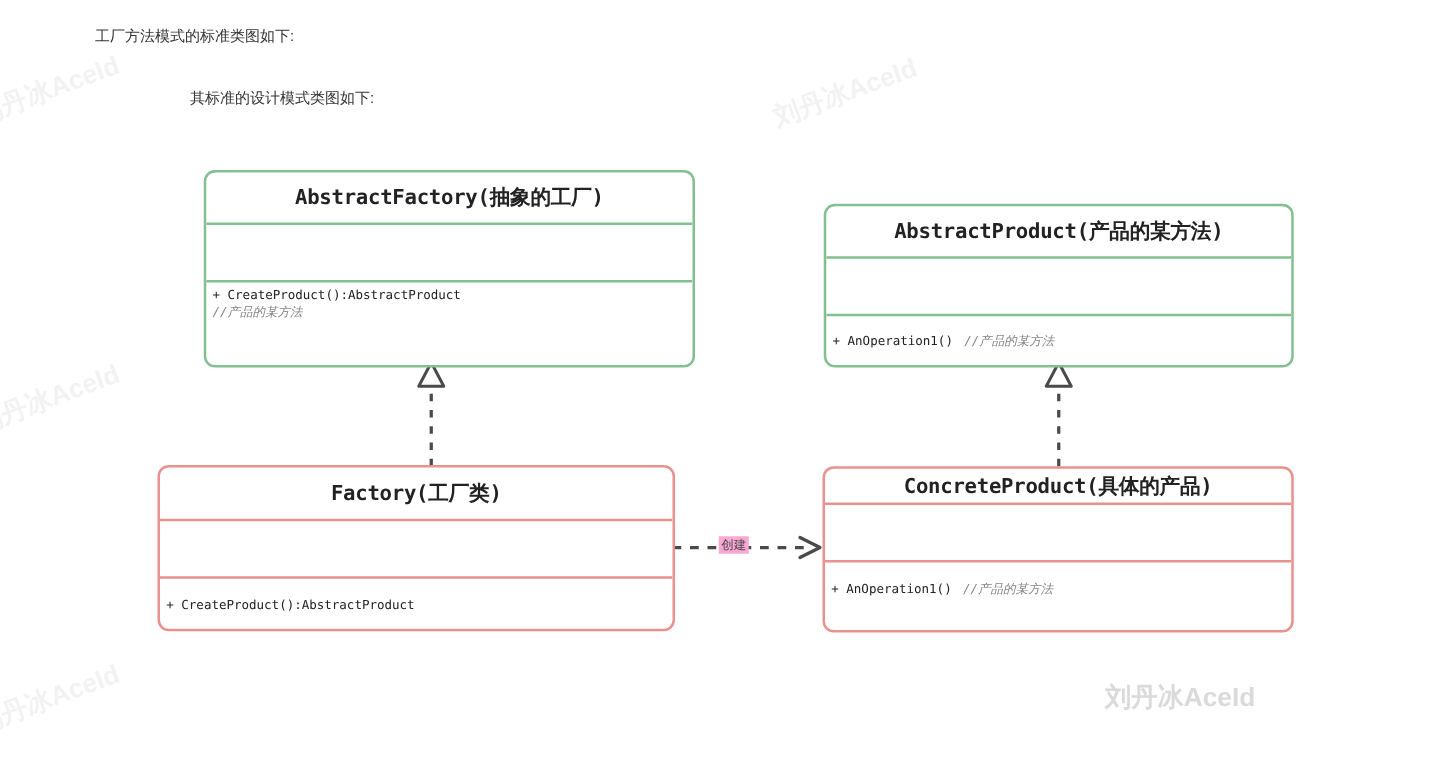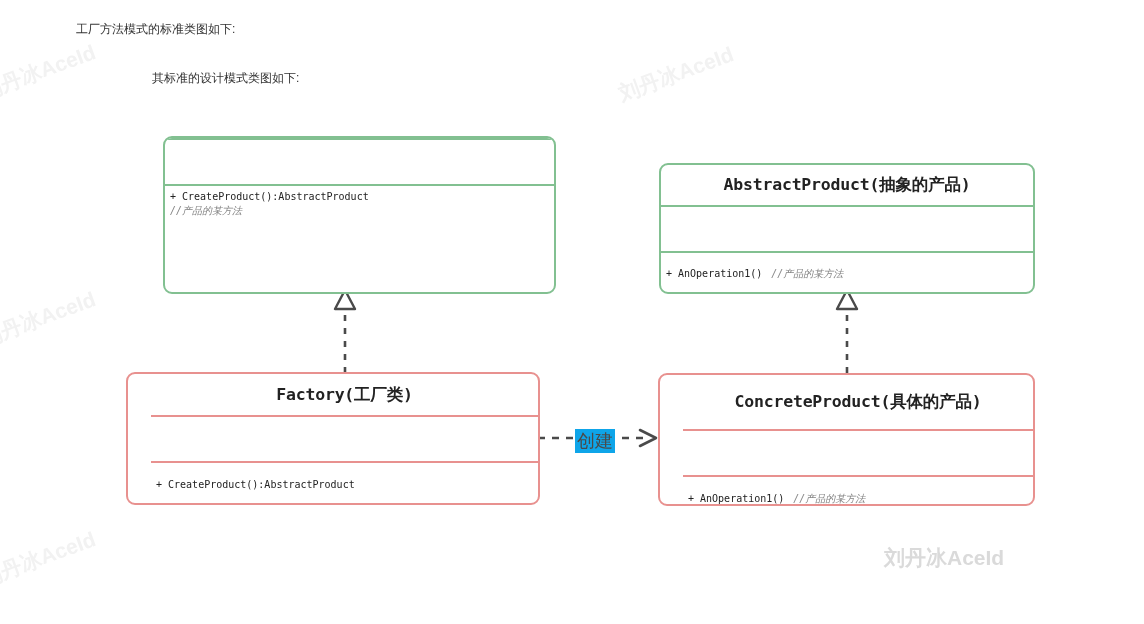--- a/index.html
+++ b/index.html
@@ -58,21 +58,21 @@
 
   
   .uml-box {
     position: absolute;
     box-sizing: border-box;
     border: 2px solid #82c091;
     border-radius: 9px;
     background: #ffffff;
     overflow: hidden;
   }
-  .uml-box.red { border-color: #e8918f; padding-left: 23px; }
+  .uml-box.red { border-color: #e8918f; }
 
   .uml-title {
     box-sizing: border-box;
     width: 100%;
     text-align: center;
     font-family: "DejaVu Sans Mono", "Liberation Mono", monospace;
     font-weight: bold;
     font-size: 16.5px;
     color: #222222;
     letter-spacing: -0.2px;
@@ -106,23 +106,23 @@
   }
   .mline { display: block; }
 
   
   .conn {
     position: absolute;
     overflow: visible;
   }
   .edge-label {
     position: absolute;
-    font-size: 18px;
+    font-size: 10px;
     color: #4a4a4a;
-    background: #0ea5e9;
+    background: #f9a8d4;
     padding: 0 2px;
     white-space: nowrap;
     font-family: "Liberation Sans", "DejaVu Sans", sans-serif;
   }
 </style>
 </head>
 <body>
 
 <div id="page">
 
@@ -145,52 +145,53 @@
     <polygon points="45,4 35,23 55,23" fill="#ffffff" stroke="#4a4a4a" stroke-width="2.4" stroke-linejoin="round"></polygon>
   </svg>
 
   <svg class="conn" style="left:536px; top:424px;" width="128" height="30" viewBox="0 0 128 30">
     <line x1="2" y1="14" x2="108" y2="14" stroke="#4a4a4a" stroke-width="2.6" stroke-dasharray="7,7"></line>
     <polyline points="104,6 120,14 104,22" fill="none" stroke="#4a4a4a" stroke-width="2.6" stroke-linecap="round" stroke-linejoin="round"></polyline>
   </svg>
   <div class="edge-label" style="left:575px; top:429px;">创建</div>
 
   <div class="uml-box" style="left:163px; top:136px; width:393px; height:158px;">
+    <div class="uml-title" style="height:40px;">AbstractFactory(抽象的工厂)</div>
     <div class="uml-sep"></div>
     <div class="uml-compartment empty" style="height:44px;"></div>
     <div class="uml-sep"></div>
     <div class="uml-compartment" style="height:68px;">
       <span class="mline">+ CreateProduct():AbstractProduct</span>
       <span class="mline cmt">//产品的某方法</span>
     </div>
   </div>
 
   <div class="uml-box" style="left:659px; top:163px; width:376px; height:131px;">
-    <div class="uml-title" style="height:40px;">AbstractProduct(抽象的产品)</div>
+    <div class="uml-title" style="height:40px;">AbstractProduct(产品的某方法)</div>
     <div class="uml-sep"></div>
     <div class="uml-compartment empty" style="height:44px;"></div>
     <div class="uml-sep"></div>
     <div class="uml-compartment" style="height:41px; display:flex; align-items:center;">
       <span>+ AnOperation1()</span>
       <span class="cmt" style="padding-left:9px;">//产品的某方法</span>
     </div>
   </div>
 
   <div class="uml-box red" style="left:126px; top:372px; width:414px; height:133px;">
     <div class="uml-title" style="height:41px;">Factory(工厂类)</div>
     <div class="uml-sep"></div>
     <div class="uml-compartment empty" style="height:44px;"></div>
     <div class="uml-sep"></div>
     <div class="uml-compartment" style="height:42px; display:flex; align-items:center;">
       <span>+ CreateProduct():AbstractProduct</span>
     </div>
   </div>
 
   <div class="uml-box red" style="left:658px; top:373px; width:377px; height:133px;">
-    <div class="uml-title" style="height:54px;">ConcreteProduct(具体的产品)</div>
+    <div class="uml-title" style="height:27px;">ConcreteProduct(具体的产品)</div>
     <div class="uml-sep"></div>
     <div class="uml-compartment empty" style="height:44px;"></div>
     <div class="uml-sep"></div>
     <div class="uml-compartment" style="height:42px; display:flex; align-items:center;">
       <span>+ AnOperation1()</span>
       <span class="cmt" style="padding-left:9px;">//产品的某方法</span>
     </div>
   </div>
 
 </div>

